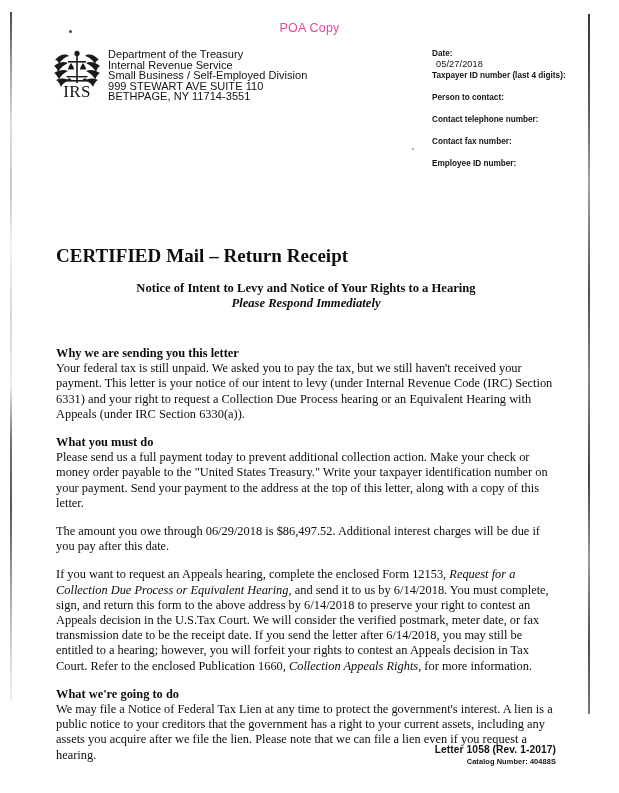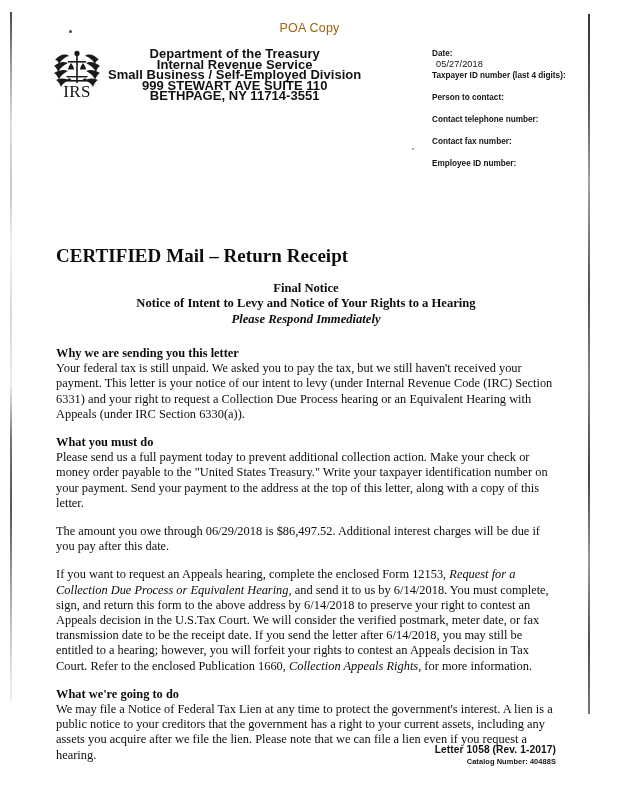--- a/index.html
+++ b/index.html
@@ -51,47 +51,46 @@
 
   
   .poa-copy {
     position: absolute;
     left: 0;
     top: 21px;
     width: 619px;
     text-align: center;
     font-family: "Liberation Sans", sans-serif;
     font-size: 12.5px;
-    color: #a16207;
+    color: #ec4899;
     letter-spacing: .2px;
   }
 
   
   .letterhead {
     position: absolute;
     left: 52px;
     top: 47px;
     display: flex;
     align-items: flex-start;
   }
   .irs-logo {
     width: 50px;
     flex: 0 0 50px;
     margin-right: 6px;
   }
   .irs-logo svg { display: block; }
   .agency-lines {
     font-family: "Liberation Sans", sans-serif;
-    font-size: 13px;
+    font-size: 11px;
     line-height: 10.6px;
-    font-weight: bold;
+    font-weight: normal;
     color: #111;
     padding-top: 2px;
     letter-spacing: .05px;
-    text-align: center;
   }
 
   
   .fields {
     position: absolute;
     left: 408px;
     top: 48px;
     font-family: "Liberation Sans", sans-serif;
     font-size: 8.2px;
     font-weight: bold;
@@ -247,21 +246,20 @@
     </div>
     <div class="field-row">
       <div>Employee ID number:</div>
       <div class="field-value"></div>
     </div>
   </div>
 
   <div class="certified">CERTIFIED Mail – Return Receipt</div>
 
   <div class="title-block">
-    <div>Final Notice</div>
     <div>Notice of Intent to Levy and Notice of Your Rights to a Hearing</div>
     <div class="subtitle-italic">Please Respond Immediately</div>
   </div>
 
   <div class="body">
 
     <div class="sec-head">Why we are sending you this letter</div>
     <p class="para">Your federal tax is still unpaid. We asked you to pay the tax, but we still haven't received your payment. This letter is your notice of our intent to levy (under Internal Revenue Code (IRC) Section 6331) and your right to request a Collection Due Process hearing or an Equivalent Hearing with Appeals (under IRC Section 6330(a)).</p>
 
     <div class="sec-head">What you must do</div>

